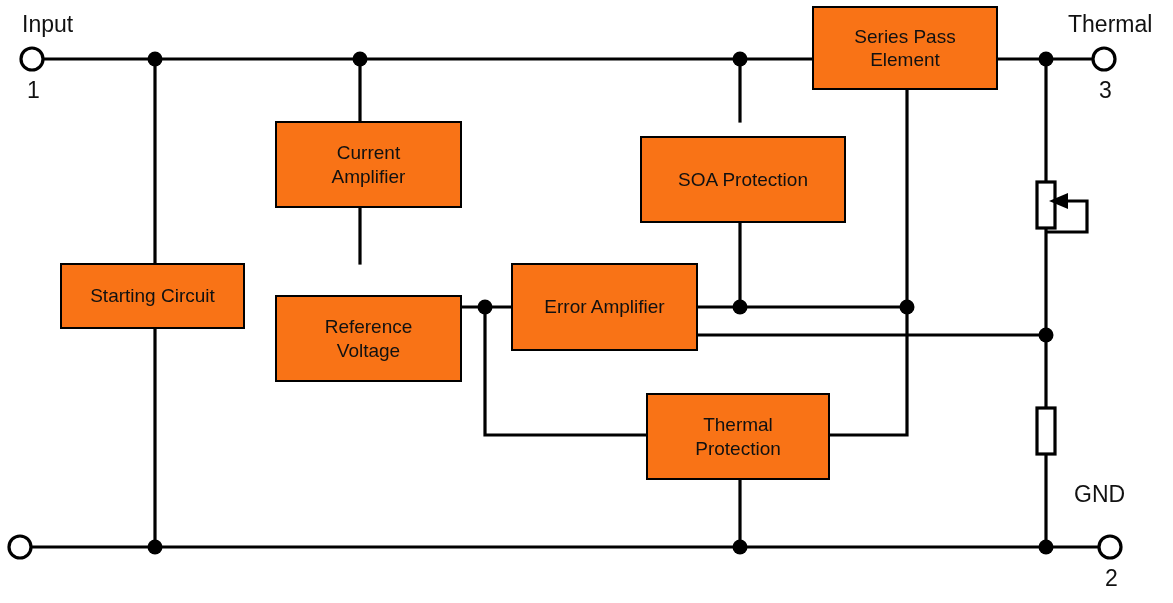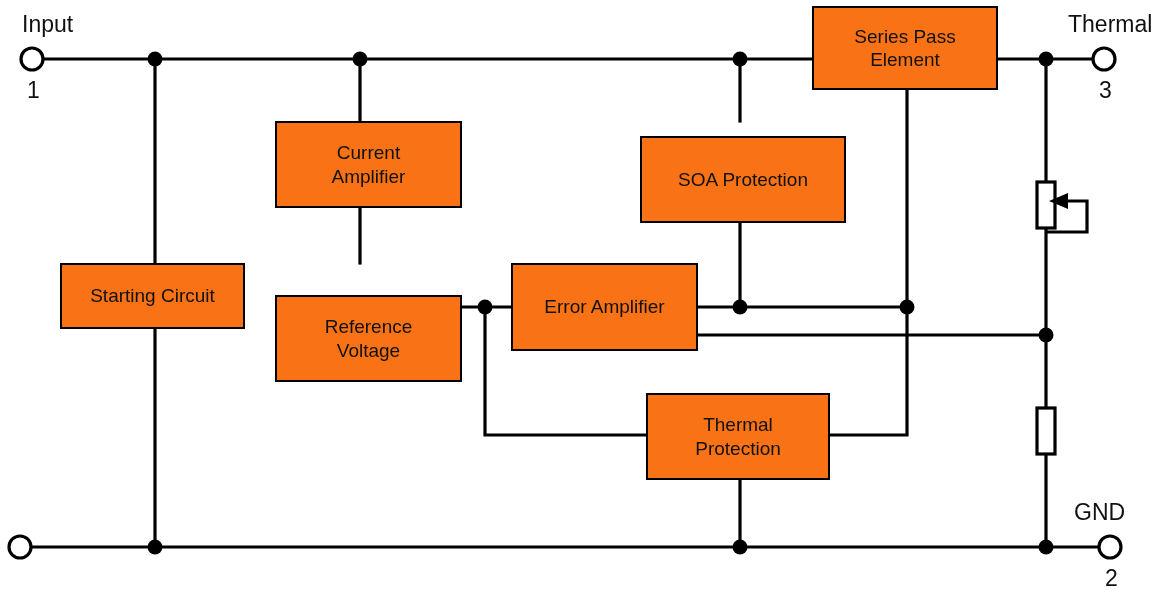--- a/index.html
+++ b/index.html
@@ -89,17 +89,17 @@
       <div class="blk" style="left: 646px; top: 393px; width: 184px; height: 87px;">
         <div><span>Thermal</span><br><span>Protection</span></div>
       </div>
     </div>
 
   <div id="labels-layer">
       <div class="lbl" style="left: 22px; top: 11px;">Input</div>
       <div class="lbl" style="left: 27px; top: 77px;">1</div>
       <div class="lbl" style="left: 1068px; top: 11px;">Thermal</div>
       <div class="lbl" style="left: 1099px; top: 77px;">3</div>
-      <div class="lbl" style="left: 1074px; top: 499px;">GND</div>
+      <div class="lbl" style="left: 1074px; top: 481px;">GND</div>
       <div class="lbl" style="left: 1105px; top: 565px;">2</div>
     </div>
 
 </div>
 
 </body></html>

